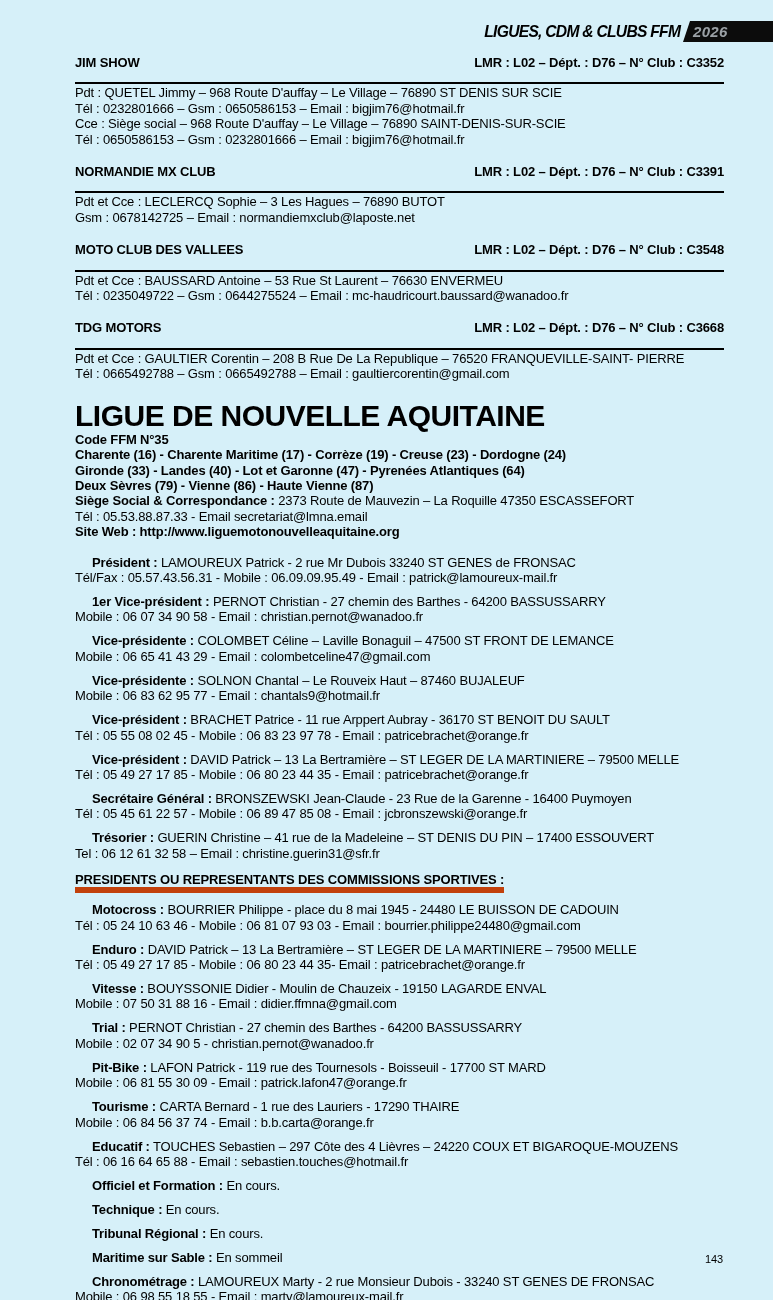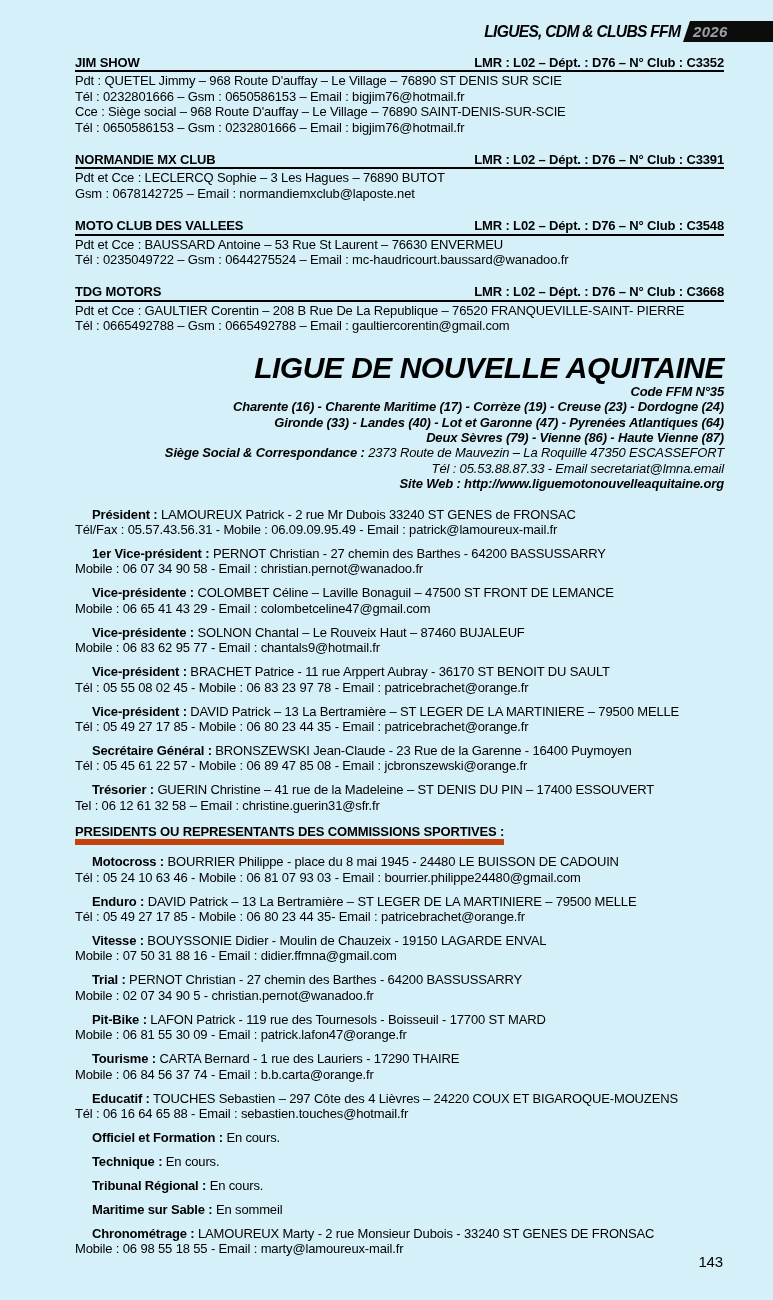--- a/index.html
+++ b/index.html
@@ -54,26 +54,26 @@
     font-size: 13px;
     line-height: 15.4px;
   }
   .clubs { margin-top: 13px; }
   .club { margin-bottom: 17px; }
   .club-head {
     display: flex;
     justify-content: space-between;
     font-weight: 700;
     border-bottom: 2px solid #000;
-    padding-bottom: 0px;
+    padding-bottom: 12px;
     margin-bottom: 1px;
   }
   .club-line { white-space: nowrap; }
   
-  .league { text-align: right; margin-top: 15px; font-style: italic; }
+  .league { text-align: left; margin-top: 15px; }
   .league-title {
     font-size: 30px;
     font-weight: 700;
     letter-spacing: -0.5px;
     margin: 0;
     line-height: 33px;
   }
   .league .b { font-weight: 700; }
   .league-line { line-height: 15.4px; }
   
@@ -84,21 +84,21 @@
     font-weight: 700;
     border-bottom: 6px solid #c2410c;
     display: inline-block;
     padding-bottom: 0px;
     margin: 2px 0 9px 0;
   }
   .page-number {
     position: absolute;
     top: 1253px;
     right: 50px;
-    font-size: 15px;
+    font-size: 11px;
   }
 </style>
 </head>
 <body>
 
 <div class="page">
 
   <div class="topbar">
     <span class="topbar-title">LIGUES, CDM &amp; CLUBS FFM</span>
     <span class="topbar-black">

